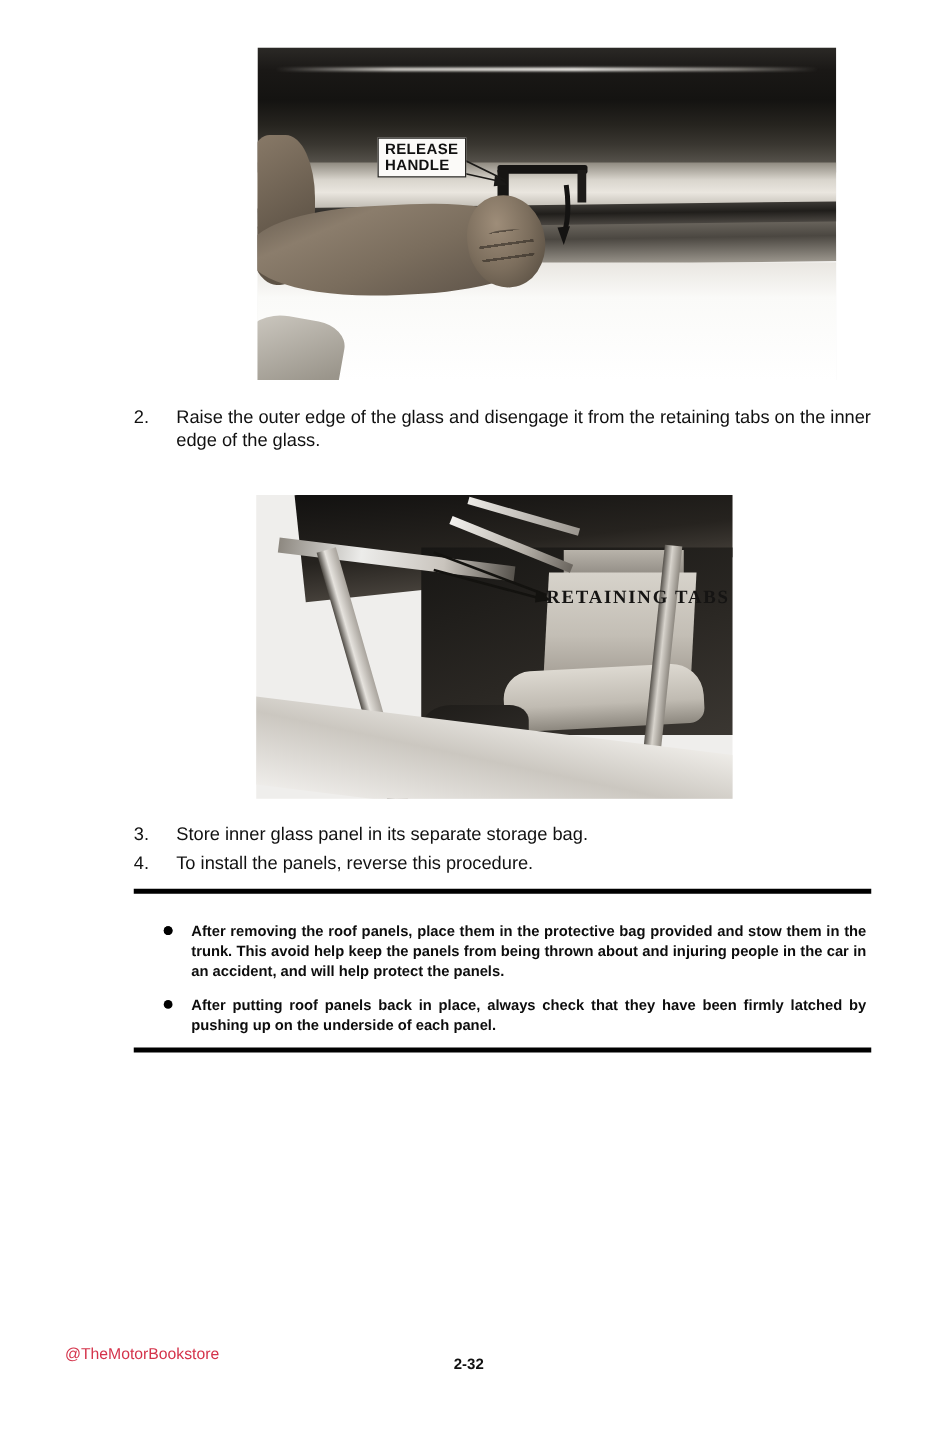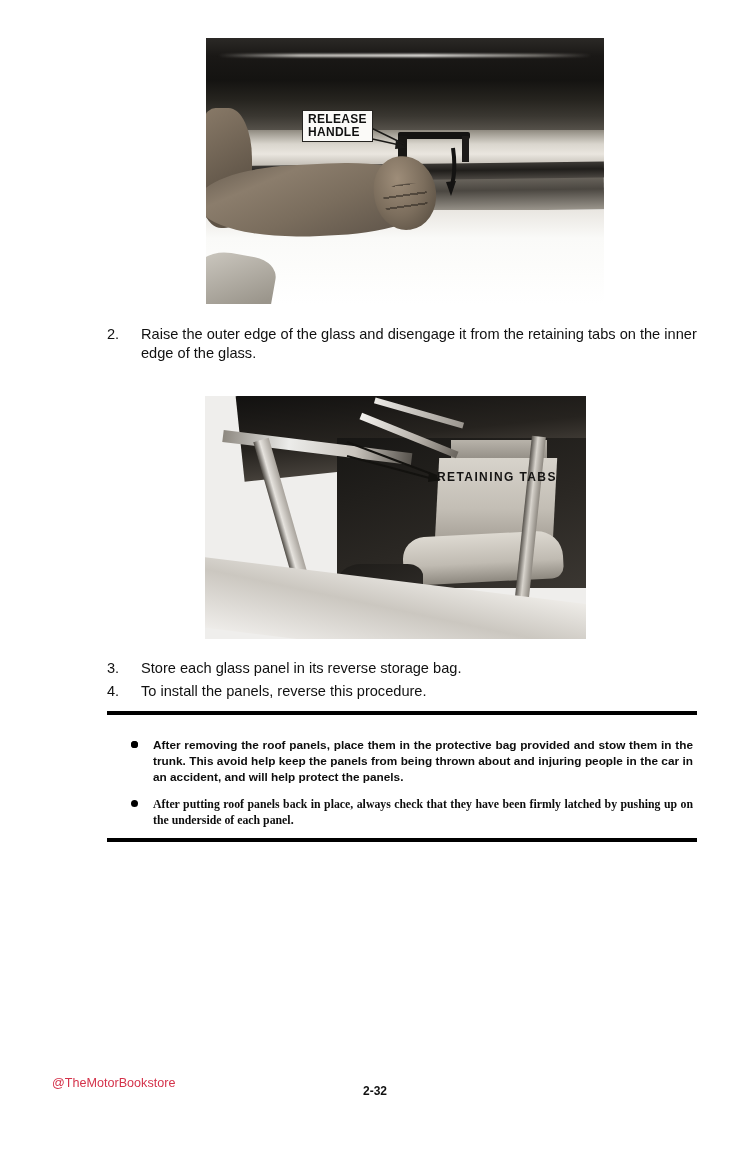--- a/index.html
+++ b/index.html
@@ -21,25 +21,24 @@
     position: absolute;
     inset: 0;
     background: #ffffff;
   }
 
   
   .photo1 {
     position: absolute;
     left: 206px;
     top: 38px;
-    width: 381px;
+    width: 463px;
     height: 266px;
     overflow: hidden;
     background: #f4f3f1;
-    padding-left: 17px;
   }
   .p1-darkband {
     position: absolute;
     left: 0; top: 0;
     width: 100%;
     height: 100px;
     background:
       linear-gradient(180deg,
         #2b2926 0%,
         #1a1816 18%,
@@ -266,23 +265,23 @@
     position: absolute;
     left: 26px; top: 176px;
     width: 300px; height: 10px;
     background: linear-gradient(90deg,#3c3833 0%,#bdb8b0 50%,#4a4640 100%);
     transform: rotate(10deg);
     transform-origin: left center;
   }
   .p2-tablabel {
     position: absolute;
     left: 232px; top: 74px;
-    font-family: Liberation Sans, sans-serif;
+    font-family: Liberation Serif, serif;
     font-weight: 700;
-    font-size: 12px;
+    font-size: 15px;
     letter-spacing: 1.4px;
     color: #151413;
   }
   .p2-pointers {
     position: absolute;
     left: 140px; top: 44px;
     width: 110px; height: 52px;
   }
 
   
@@ -343,21 +342,21 @@
     position: relative;
     padding-left: 26px;
     margin-bottom: 11px;
     font-family: "Liberation Sans", sans-serif;
     font-weight: 700;
     font-size: 11.8px;
     line-height: 1.36;
     color: #0d0d0d;
     text-align: justify;
   }
-  .bullets li:last-child { margin-bottom: 2px; font-family: Liberation Serif, serif; }
+  .bullets li:last-child { margin-bottom: 2px; }
   .bullets li .dot {
     position: absolute;
     left: 4px;
     top: 4px;
     width: 7px;
     height: 7px;
     background: #000;
     border-radius: 50%;
   }
 
@@ -442,21 +441,21 @@
       <path d="M2 2 L92 36" stroke="#13120f" stroke-width="2" fill="none"></path>
       <path d="M2 16 L92 40" stroke="#13120f" stroke-width="2" fill="none"></path>
       <path d="M84 32 L96 40 L83 42 Z" fill="#13120f"></path>
     </svg>
 
     <div class="p2-tablabel">RETAINING TABS</div>
   </div>
 
   <div class="step" id="step3">
     <span class="num">3.</span>
-    <span class="body">Store each glass panel in its reverse storage bag.</span>
+    <span class="body">Store inner glass panel in its separate storage bag.</span>
   </div>
 
   <div class="step" id="step4">
     <span class="num">4.</span>
     <span class="body">To install the panels, reverse this procedure.</span>
   </div>
 
   <div class="caution">
     <div class="rule-top"></div>
     <div class="caution-inner">

